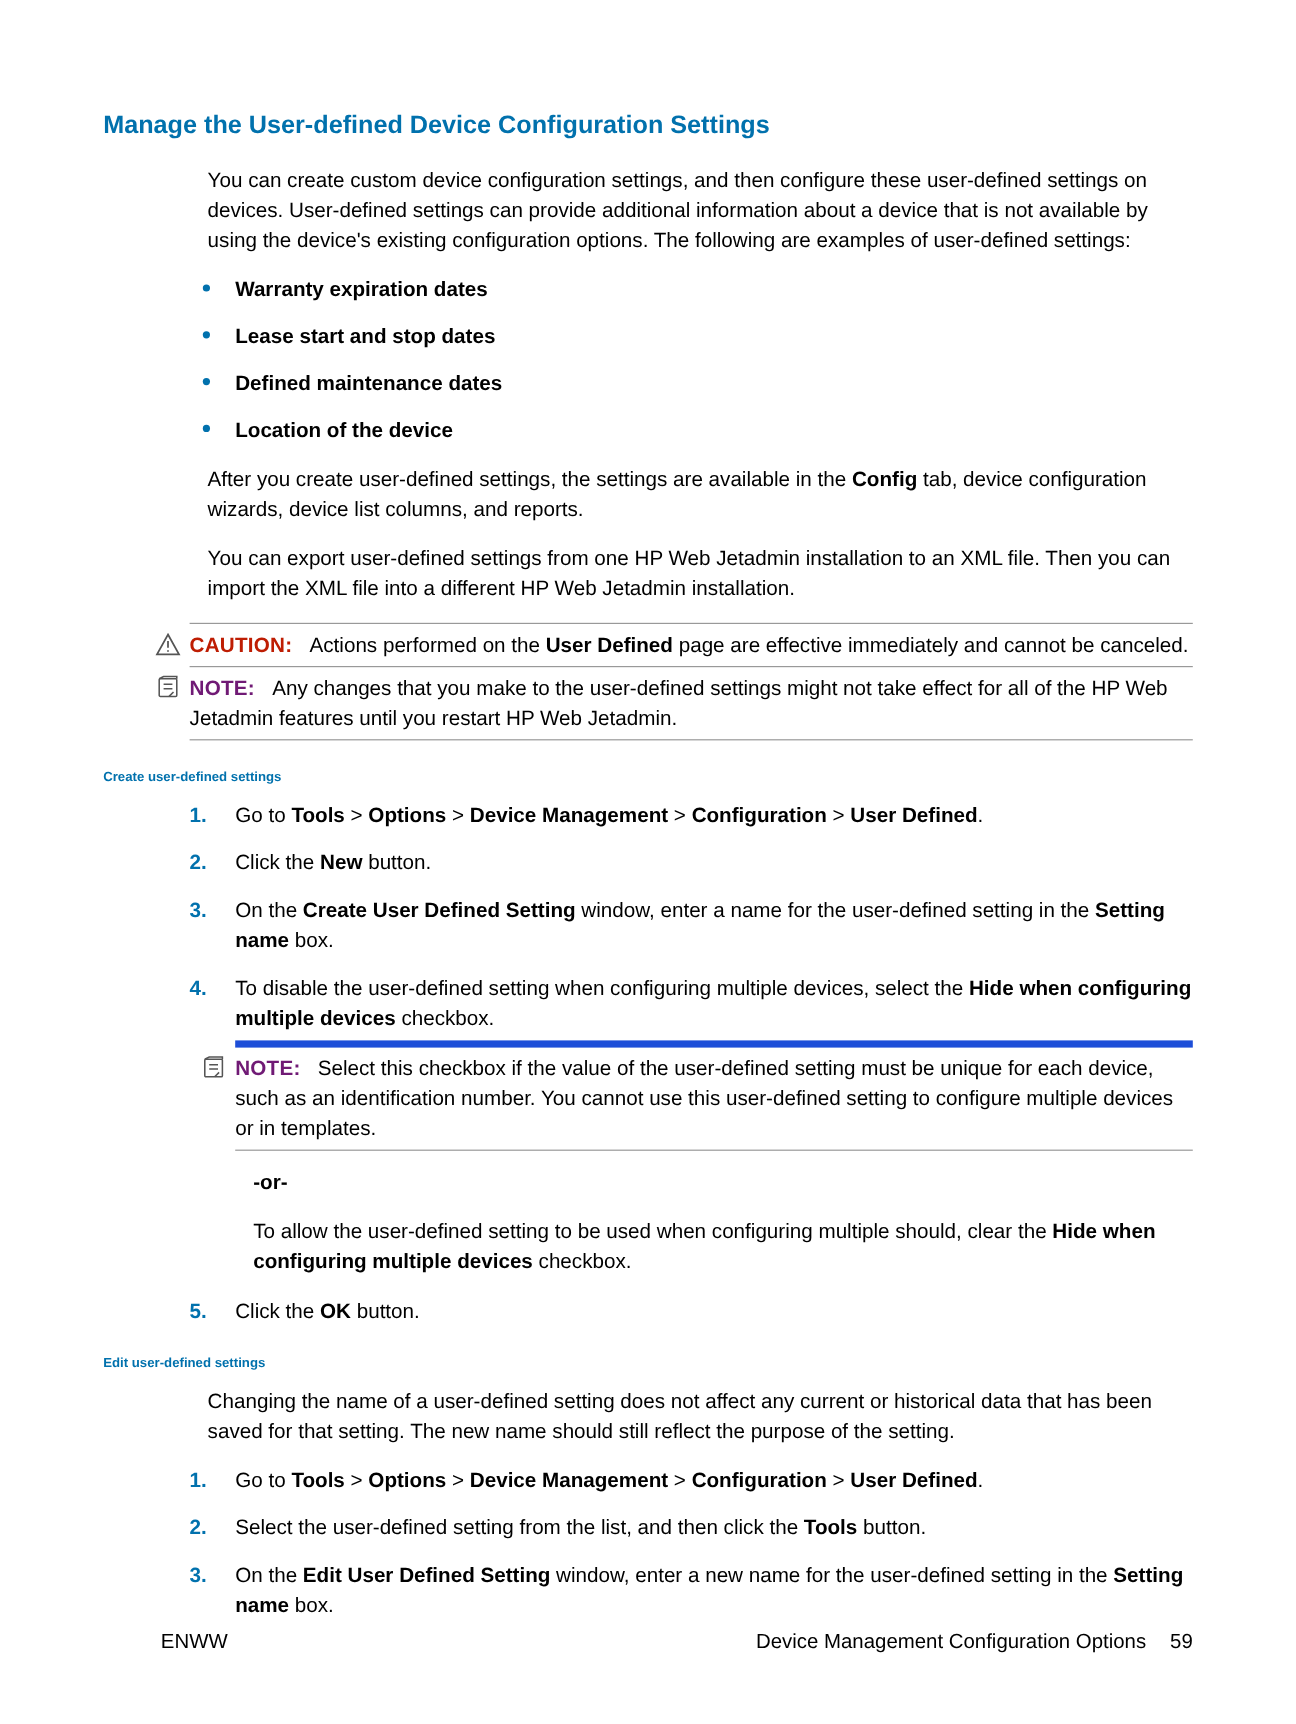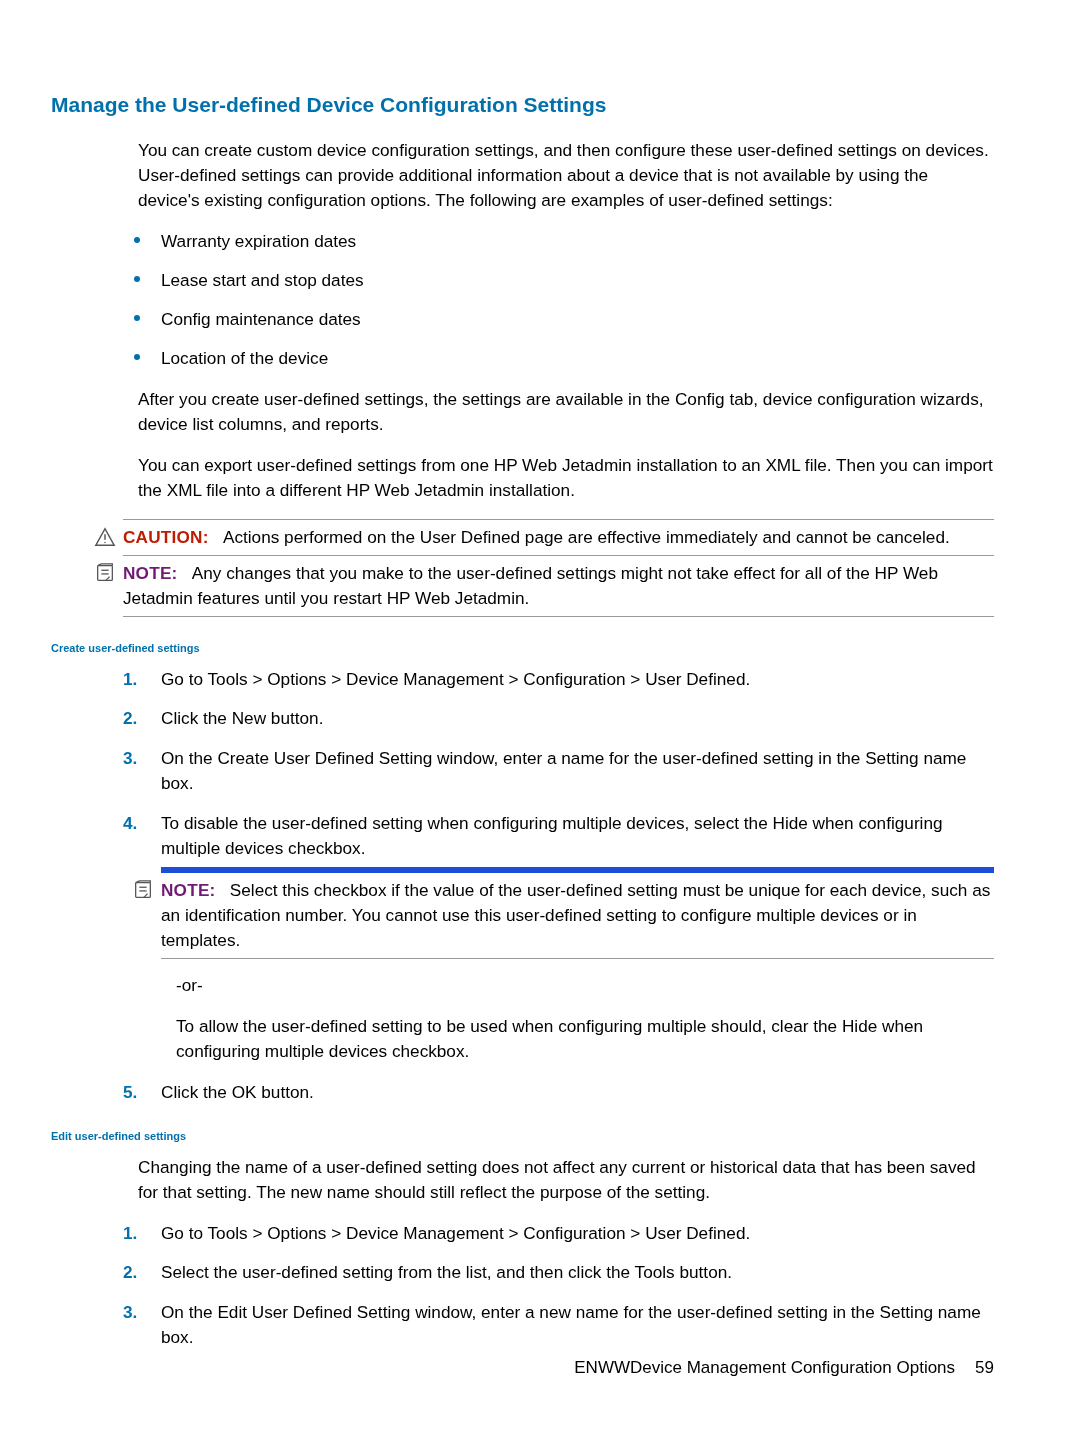--- a/index.html
+++ b/index.html
@@ -11,21 +11,21 @@
   body {
     width: 1080px;
     height: 1437px;
     position: relative;
     font-family: Arial, Helvetica, sans-serif;
     color: #000;
     font-size: 17.2px;
     line-height: 1.45;
   }
   .page {
-    padding: 90px 86px 0 51px;
+    padding: 90px 86px 0 86px;
   }
   .h2 {
     color: #0171ad;
     font-weight: bold;
     font-size: 21px;
     margin: 0 0 18px 0;
   }
   .h4 {
     color: #0171ad;
     font-weight: bold;
@@ -35,20 +35,21 @@
   .body-block {
     margin-left: 72px;
   }
   .body-block p {
     margin: 0 0 16px 15px;
   }
   ul.bullets {
     list-style: none;
     padding: 0;
     margin: 0 0 16px 0;
+    font-weight: bold;
   }
   ul.bullets li {
     position: relative;
     padding-left: 38px;
     margin: 0 0 14px 0;
   }
   ul.bullets li::before {
     content: "";
     position: absolute;
     left: 11px;
@@ -122,48 +123,48 @@
   .nested-callout .icon {
     position: absolute;
     left: -29px;
     top: 6px;
     width: 22px;
     height: 22px;
     color: #555;
   }
   .nested-callout .icon svg { width:22px; height:22px; display:block; }
   .subpara { margin: 0 0 16px 0; }
-  b { font-weight: normal; text-align: right; }
+  b { font-weight: bold; text-align: right; }
   .footer {
     position: absolute;
     left: 86px;
     right: 86px;
     bottom: 56px;
     font-size: 17px;
     display: flex;
-    justify-content: flex-end;
+    justify-content: space-between;
     margin-left: 48px;
   }
   .footer .right { text-align: right; }
   .pagenum { margin-left: 20px; }
 </style>
 </head>
 <body>
 
 <div class="page">
 
   <div class="h2">Manage the User-defined Device Configuration Settings</div>
 
   <div class="body-block">
     <p>You can create custom device configuration settings, and then configure these user-defined settings on devices. User-defined settings can provide additional information about a device that is not available by using the device's existing configuration options. The following are examples of user-defined settings:</p>
 
     <ul class="bullets">
       <li>Warranty expiration dates</li>
       <li>Lease start and stop dates</li>
-      <li>Config maintenance dates</li>
+      <li>Defined maintenance dates</li>
       <li>Location of the device</li>
     </ul>
 
     <p>
       <span>After you create user-defined settings, the settings are available in the </span><b>Config</b><span> tab, device configuration wizards, device list columns, and reports.</span>
     </p>
 
     <p>You can export user-defined settings from one HP Web Jetadmin installation to an XML file. Then you can import the XML file into a different HP Web Jetadmin installation.</p>
 
     <div class="callout no-bottom">

